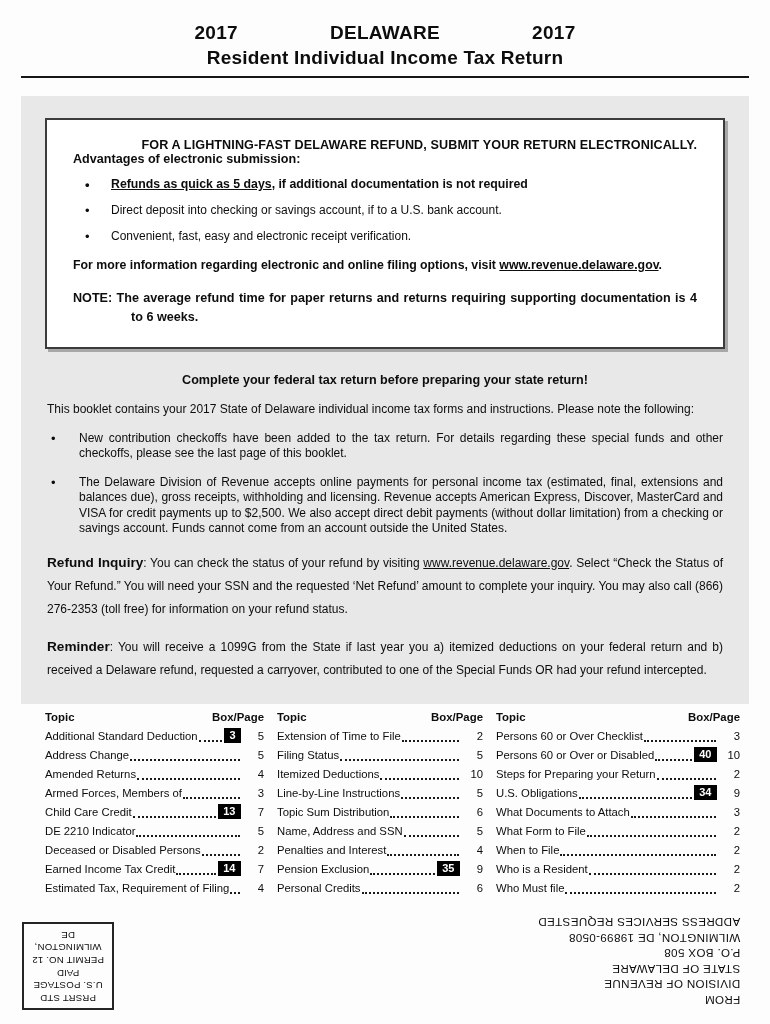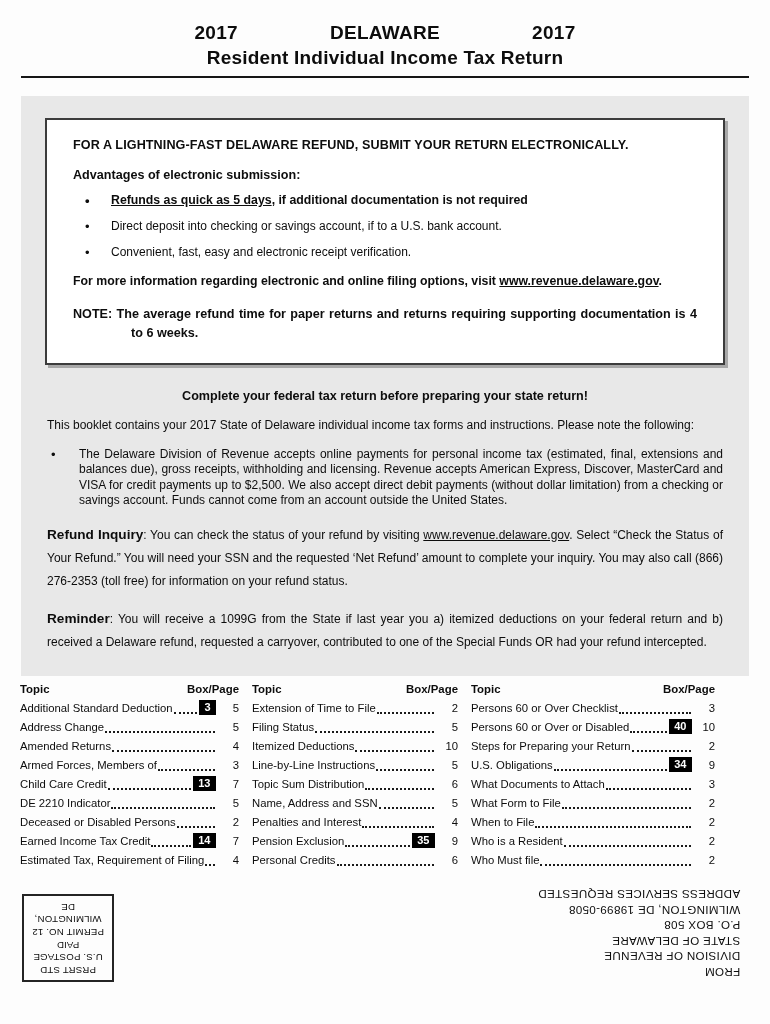--- a/index.html
+++ b/index.html
@@ -13,21 +13,21 @@
   .subtitle { text-align: center; font-size: 19px; font-weight: bold; margin-top: 3px; letter-spacing: 0.2px; }
   .rule { margin: 7px 21px 0 21px; border-top: 2.5px solid #161616; }
 
   
   .gray-panel { margin: 18px 21px 0 21px; background: #e8e8e8; padding-bottom: 22px; }
 
   .efile-box { margin: 0 24px; position: relative; top: 22px; margin-bottom: 22px;
                background: #ffffff; border: 2px solid #3c3c3c;
                box-shadow: 3px 3px 0 rgba(90,90,90,0.45);
                padding: 18px 26px 20px 26px; }
-  .efile-heading { font-size: 12.6px; font-weight: bold; margin-bottom: 16px; letter-spacing: 0.1px; }
+  .efile-heading { font-size: 12.6px; font-weight: bold; letter-spacing: 0.1px; text-align: right; }
   .adv-heading { font-size: 12.6px; font-weight: bold; margin-bottom: 11px; }
   .bullet { display: flex; margin: 0 0 10px 12px; font-size: 12px; line-height: 15px; }
   .bullet .dot { width: 26px; flex: 0 0 26px; }
   .bullet .dot::before { content: "\2022"; font-size: 13px; }
   .bullet.bold { font-weight: bold; font-size: 12.3px; }
   .u { text-decoration: underline; }
   .more-info { font-size: 12.3px; font-weight: bold; margin: 13px 0 0 0; }
   .note { margin-top: 17px; font-size: 12.6px; font-weight: bold; text-align: justify;
           padding-left: 58px; text-indent: -58px; line-height: 19px; }
   .note .note-label { }
@@ -37,21 +37,21 @@
   .para { margin: 15px 26px 0 26px; font-size: 12px; line-height: 15.5px; }
   .gbullet { display: flex; margin: 13px 26px 0 30px; font-size: 12px; line-height: 15.5px; text-align: justify; }
   .gbullet .dot { width: 28px; flex: 0 0 28px; }
   .gbullet .dot::before { content: "\2022"; font-size: 13px; }
   .lead-para { margin: 14px 26px 0 26px; font-size: 12px; line-height: 23px; text-align: justify; }
   .lead-label { font-weight: bold; font-size: 13.6px; }
   .link { text-decoration: underline; color: inherit; }
 
   
   .index-title { text-align: center; font-size: 11.8px; font-weight: bold; margin-top: 9px; }
-  .index-cols { display: flex; margin: 4px 30px 0 20px; gap: 13px; }
+  .index-cols { display: flex; margin: 4px 30px 0 45px; gap: 13px; }
   .index-col { flex: 0 0 auto; }
   .col-a { width: 219px; } .col-b { width: 206px; } .col-c { width: 244px; }
   .idx-head { display: flex; justify-content: space-between; font-weight: bold;
               font-size: 11.4px; line-height: 19px; }
   .idx-row { display: flex; align-items: flex-end; font-size: 11.3px; line-height: 19px; }
   .idx-topic { white-space: nowrap; }
   .leader { flex: 1; border-bottom: 2px dotted #1a1a1a; margin: 0 2px 4px 1px; min-width: 8px; }
   .idx-badge { background: #000; color: #fff; font-weight: bold; font-size: 11px;
                padding: 0 5.5px; margin: 0 1px 1px 0; align-self: center; line-height: 15px; }
   .idx-page { flex: 0 0 22px; text-align: right; }
@@ -104,20 +104,24 @@
     <div class="note">
       <span class="note-label">NOTE</span><span>:  </span><span>The average refund time for paper returns and returns requiring supporting documentation is 4 to 6 weeks.</span>
     </div>
   </div>
 
   <div class="intro-heading">Complete your federal tax return before preparing your state return!</div>
   <div class="para">This booklet contains your 2017 State of Delaware individual income tax forms and instructions. Please note the following:</div>
 
   <div class="gbullet">
     <span class="dot"></span>
+    <span>New contribution checkoffs have been added to the tax return. For details regarding these special funds and other checkoffs, please see the last page of this booklet.</span>
+  </div>
+  <div class="gbullet">
+    <span class="dot"></span>
     <span>The Delaware Division of Revenue accepts online payments for personal income tax (estimated, final, extensions and balances due), gross receipts, withholding and licensing. Revenue accepts American Express, Discover, MasterCard and VISA for credit payments up to $2,500. We also accept direct debit payments (without dollar limitation) from a checking or savings account. Funds cannot come from an account outside the United States.</span>
   </div>
 
   <div class="lead-para">
     <span class="lead-label">Refund Inquiry</span><span>: You can check the status of your refund by visiting </span><span class="link">www.revenue.delaware.gov</span><span>. Select “Check the Status of Your Refund.” You will need your SSN and the requested ‘Net Refund’ amount to complete your inquiry. You may also call (866) 276-2353 (toll free) for information on your refund status.</span>
   </div>
 
   <div class="lead-para">
     <span class="lead-label">Reminder</span><span>: You will receive a 1099G from the State if last year you a) itemized deductions on your federal return and b) received a Delaware refund, requested a carryover, contributed to one of the Special Funds OR had your refund intercepted.</span>
   </div>

